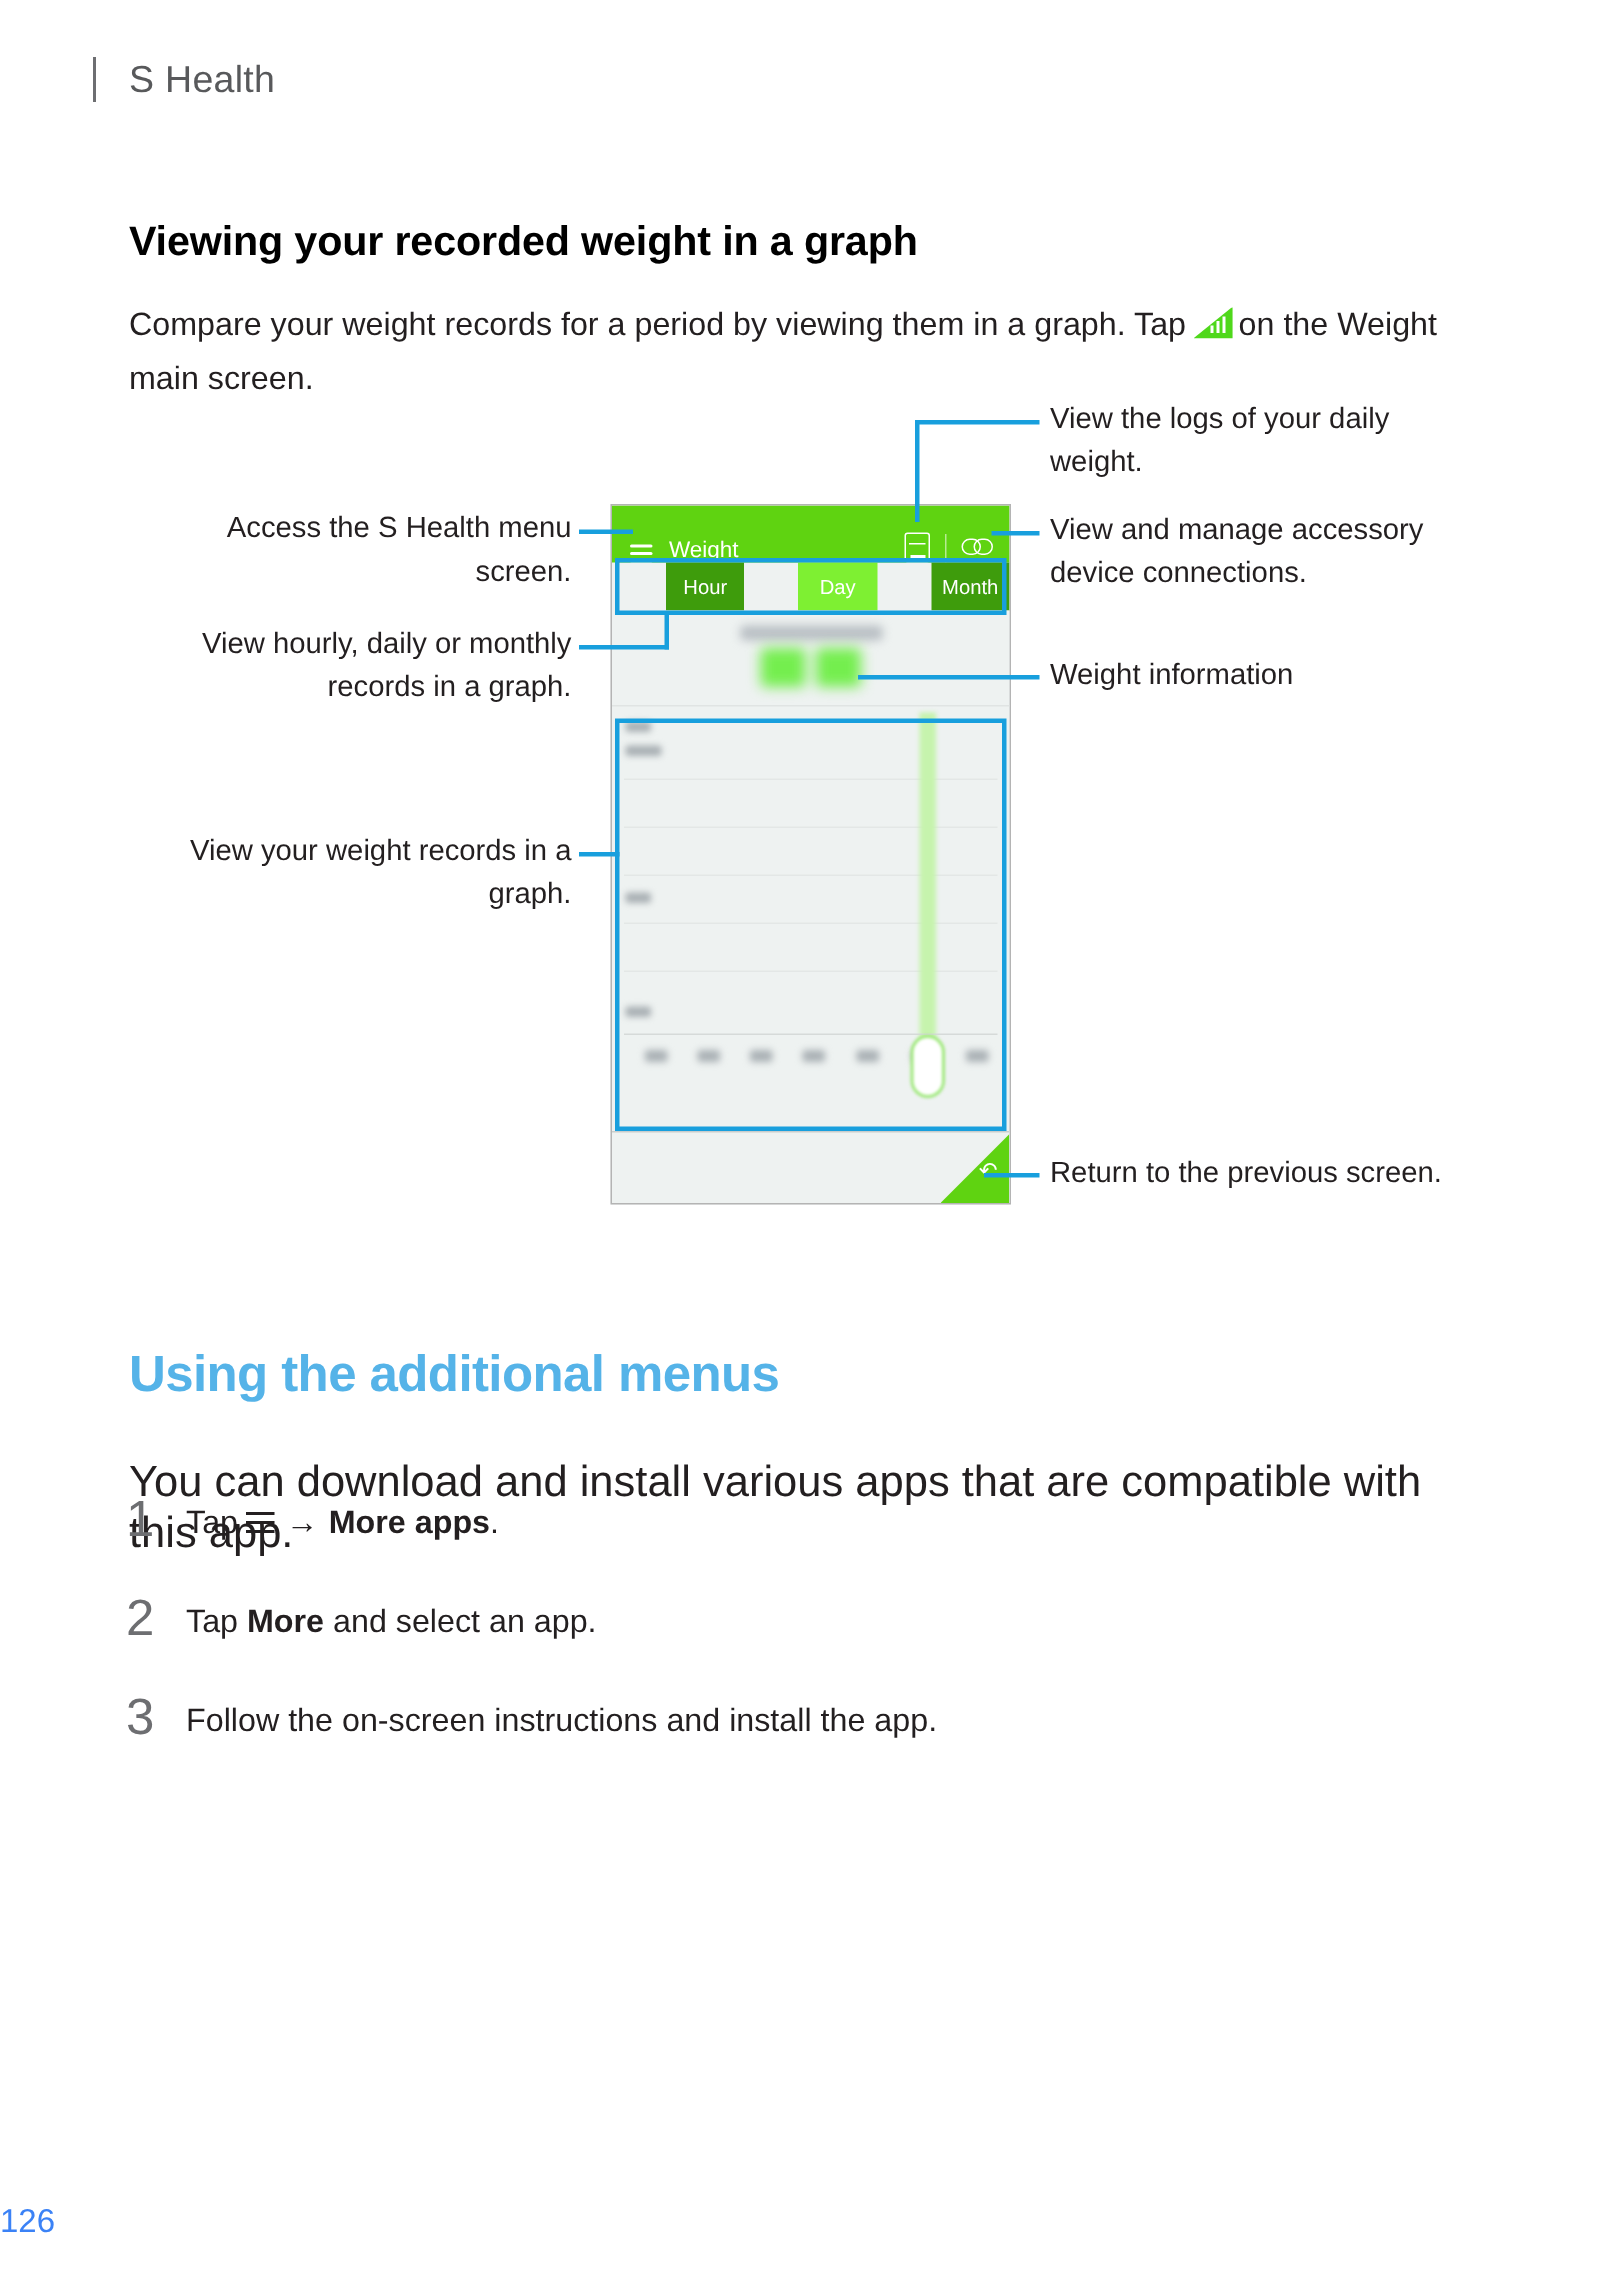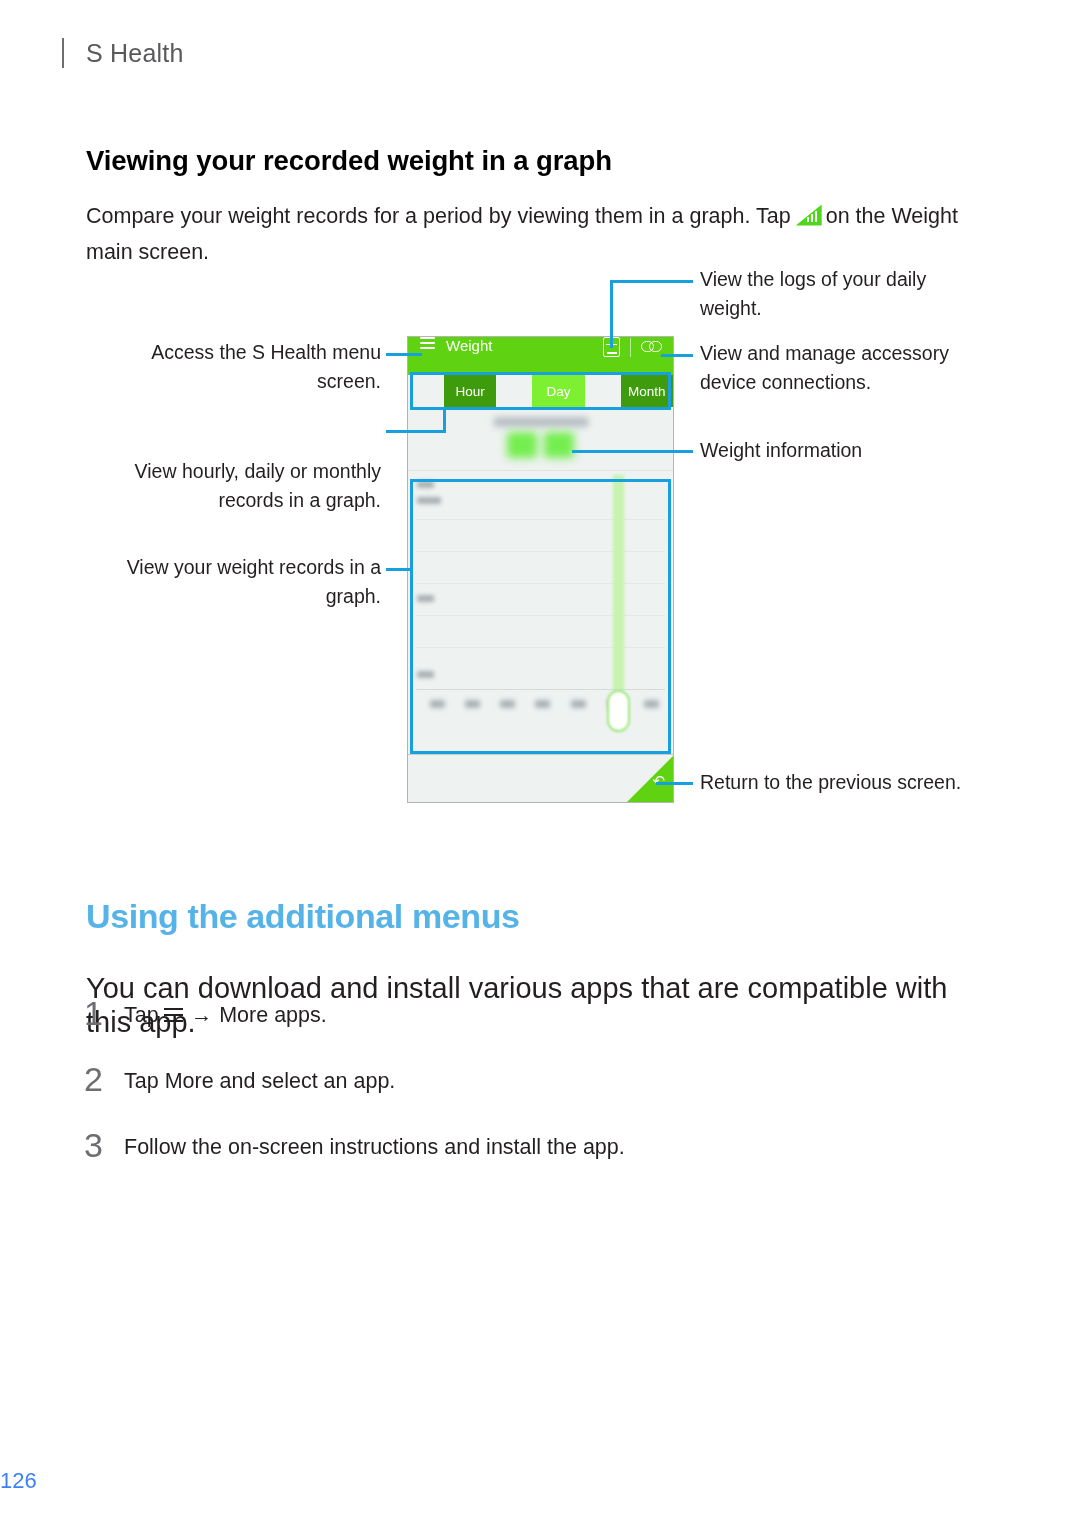--- a/index.html
+++ b/index.html
@@ -84,21 +84,21 @@
     position: absolute;
     left: 407px; top: 81px;
     width: 267px; height: 467px;
     background: #eef2f1;
     border: 1px solid #b4b4b4;
     overflow: hidden;
   }
   .phone-header {
     height: 38px;
     background: #5fd311;
-    display: flex; align-items: flex-start;
+    display: flex; align-items: flex-end;
     padding: 0 10px 0 12px;
   }
   .hamburger {
     width: 15px; height: 12px;
     display: flex; flex-direction: column; justify-content: space-between;
     flex: 0 0 auto;
   }
   .hamburger i { display: block; height: 2px; background: #ffffff; border-radius: 1px; }
   .phone-title {
     color: #ffffff;
@@ -272,21 +272,21 @@
     width: 44px; flex: 0 0 44px;
     font-size: 34px; color: #6d6e71;
     line-height: 36px;
     text-align: left;
     padding-left: 4px;
   }
   .step-text {
     font-size: 21.5px; line-height: 36px;
     padding-top: 2px;
   }
-  .step-text b { font-weight: normal; text-align: center; }
+  .step-text b { font-weight: bold; text-align: center; }
   .menu-glyph {
     display: inline-block;
     width: 19px; height: 15px;
     vertical-align: -1px;
     margin: 0 6px 0 5px;
     position: relative;
   }
   .menu-glyph i {
     position: absolute; left: 0; right: 0;
     height: 2.4px; background: #231f20;
@@ -394,21 +394,21 @@
 
   <div class="leader h" style="left:661px; top:99px; width:32px;"></div>
 
   <div class="leader h" style="left:572px; top:195px; width:121px;"></div>
 
   <div class="leader h" style="left:656px; top:527px; width:37px;"></div>
 
   <div class="callout right-align" style="left:96px; top:83px; width:285px;">
     <span>Access the S Health menu screen.</span>
   </div>
-  <div class="callout right-align" style="left:96px; top:160px; width:285px;margin-top:42px;">
+  <div class="callout right-align" style="left:96px; top:160px; width:285px;">
     <span>View hourly, daily or monthly records in a graph.</span>
   </div>
   <div class="callout right-align" style="left:96px; top:298px; width:285px;">
     <span>View your weight records in a graph.</span>
   </div>
 
   <div class="callout" style="left:700px; top:10px; width:280px;">
     <span>View the logs of your daily weight.</span>
   </div>
   <div class="callout" style="left:700px; top:84px; width:280px;">

